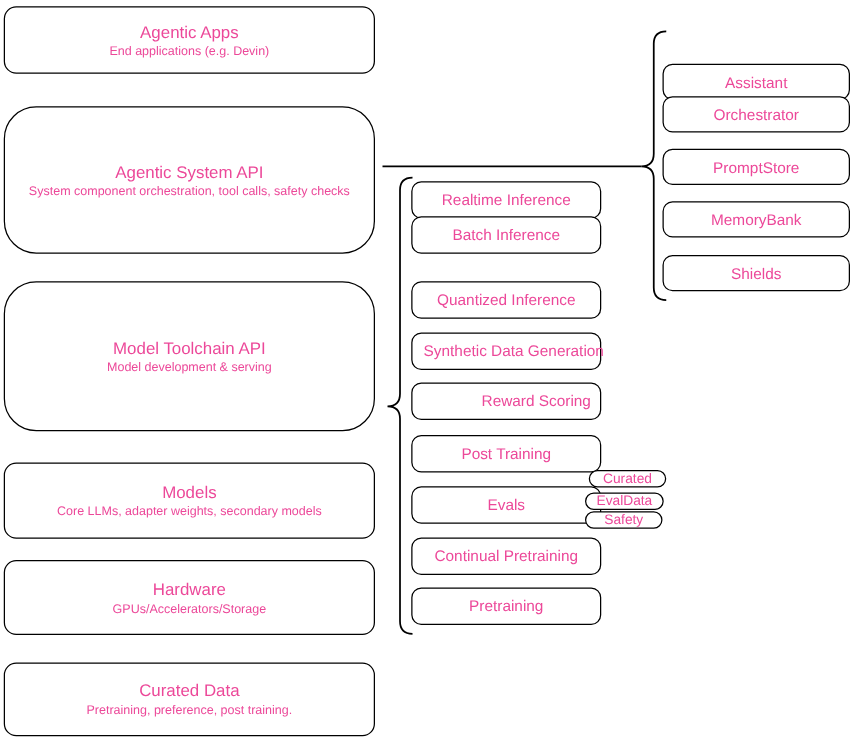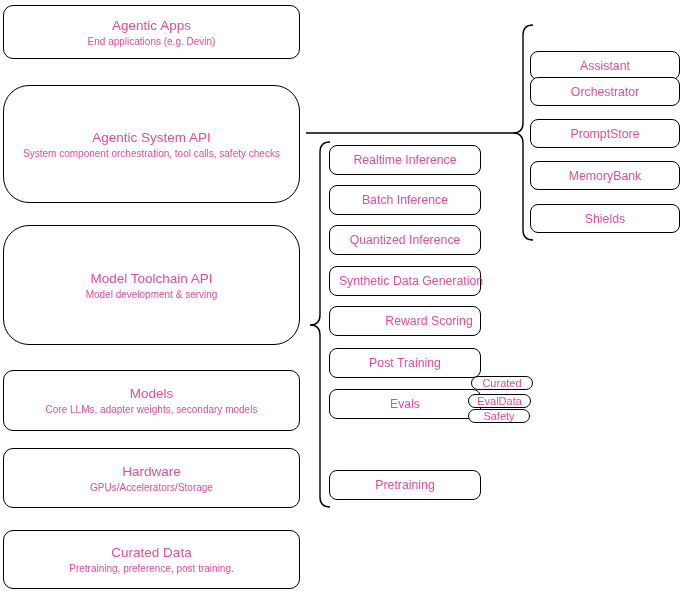--- a/index.html
+++ b/index.html
@@ -117,26 +117,27 @@
     <div class="title">Hardware</div>
     <div class="subtitle">GPUs/Accelerators/Storage</div>
   </div>
 
   <div class="stackbox" style="top:530px;height:59px;">
     <div class="title">Curated Data</div>
     <div class="subtitle">Pretraining, preference, post training.</div>
   </div>
 
   <div class="toolitem" style="top:145px;">Realtime Inference</div>
-  <div class="toolitem" style="top:185px;">Batch Inference</div>
+  <div class="toolitem" style="top:173px;">Batch Inference</div>
   <div class="toolitem" style="top:225px;">Quantized Inference</div>
   <div class="toolitem" style="top:266px;padding-left:12px;">Synthetic Data Generation</div>
   <div class="toolitem" style="top:306px;padding-left:48px;">Reward Scoring</div>
   <div class="toolitem" style="top:348px;">Post Training</div>
   <div class="toolitem" style="top:389px;">Evals</div>
+  <div class="toolitem" style="top:430px;">Continual Pretraining</div>
   <div class="toolitem" style="top:470px;">Pretraining</div>
 
   <div class="evaltag" style="left:471px;top:376px;width:62px;height:14px;">Curated</div>
   <div class="evaltag" style="left:468px;top:394px;width:63px;height:14px;">EvalData</div>
   <div class="evaltag" style="left:468px;top:409px;width:62px;height:14px;">Safety</div>
 
   <div class="compitem" style="top:35px;margin-top:16px;">Assistant</div>
   <div class="compitem" style="top:77px;">Orchestrator</div>
   <div class="compitem" style="top:119px;">PromptStore</div>
   <div class="compitem" style="top:161px;">MemoryBank</div>

